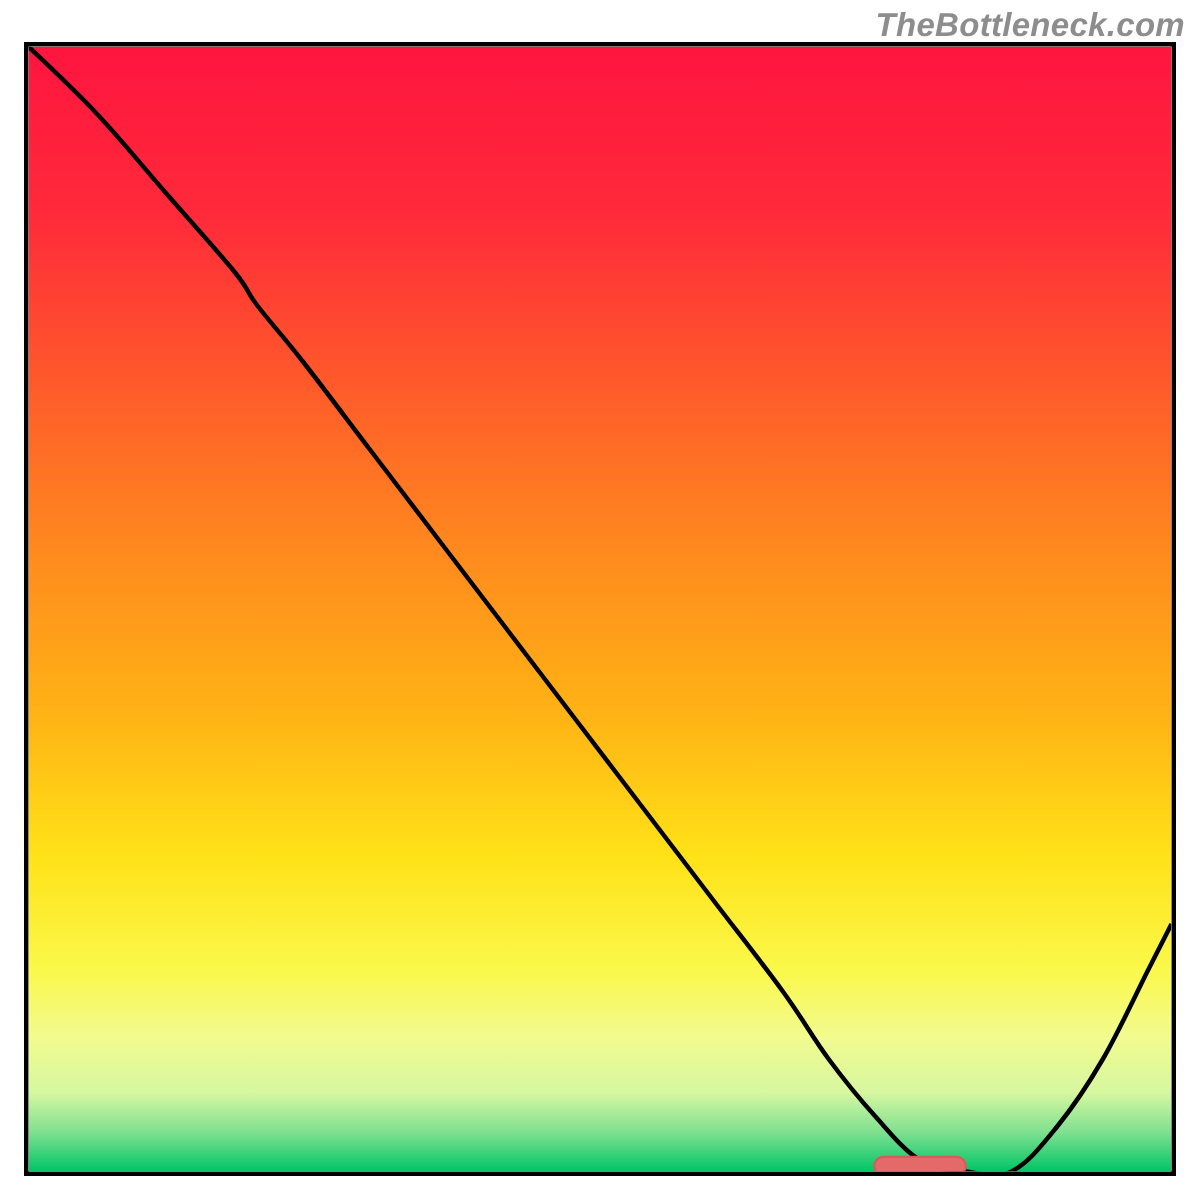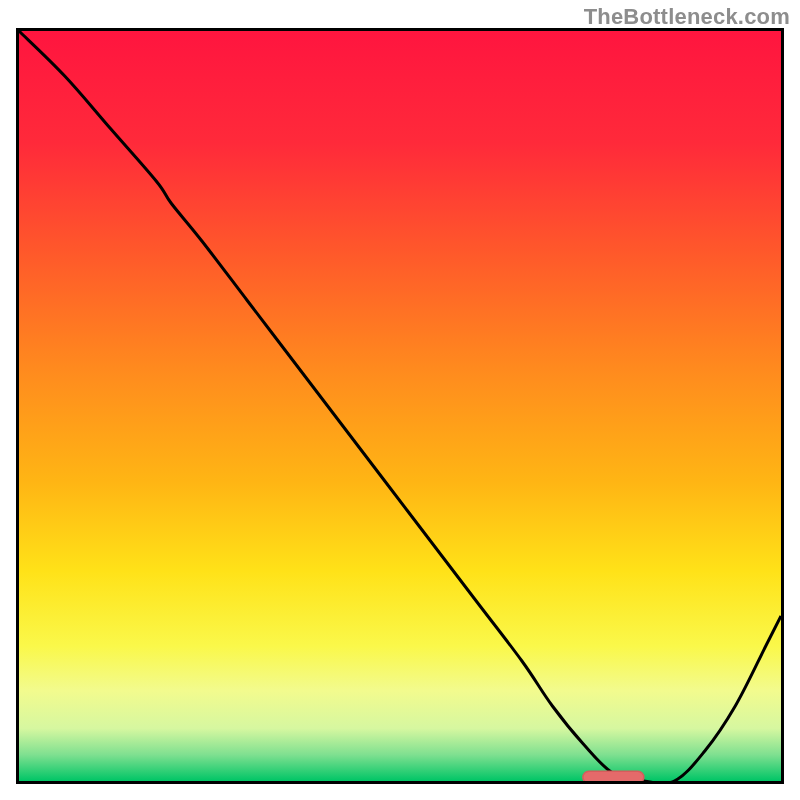--- a/index.html
+++ b/index.html
@@ -16,20 +16,21 @@
     height: 800px;
   }
   .watermark {
     position: absolute;
     top: 4px;
     right: 10px;
     font-size: 22px;
     font-weight: bold;
     color: #8d8d8d;
     letter-spacing: 0.2px;
+    font-style: italic;
   }
   .plot {
     position: absolute;
     left: 16px;
     top: 28px;
     width: 768px;
     height: 756px;
     box-sizing: border-box;
     border: 3px solid #000;
     overflow: hidden;

